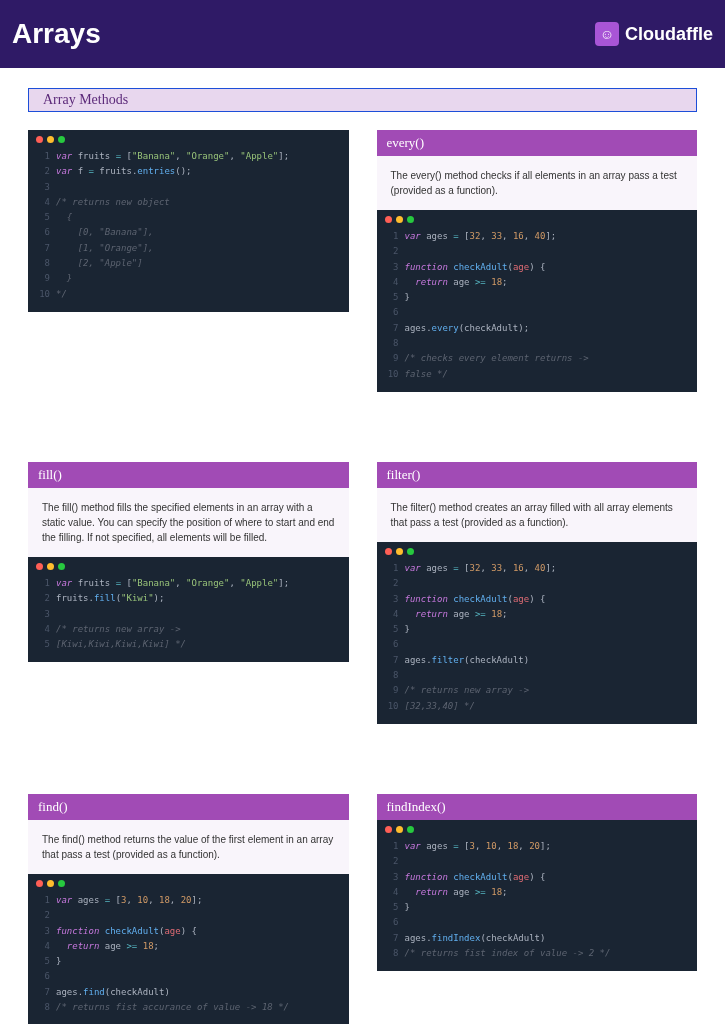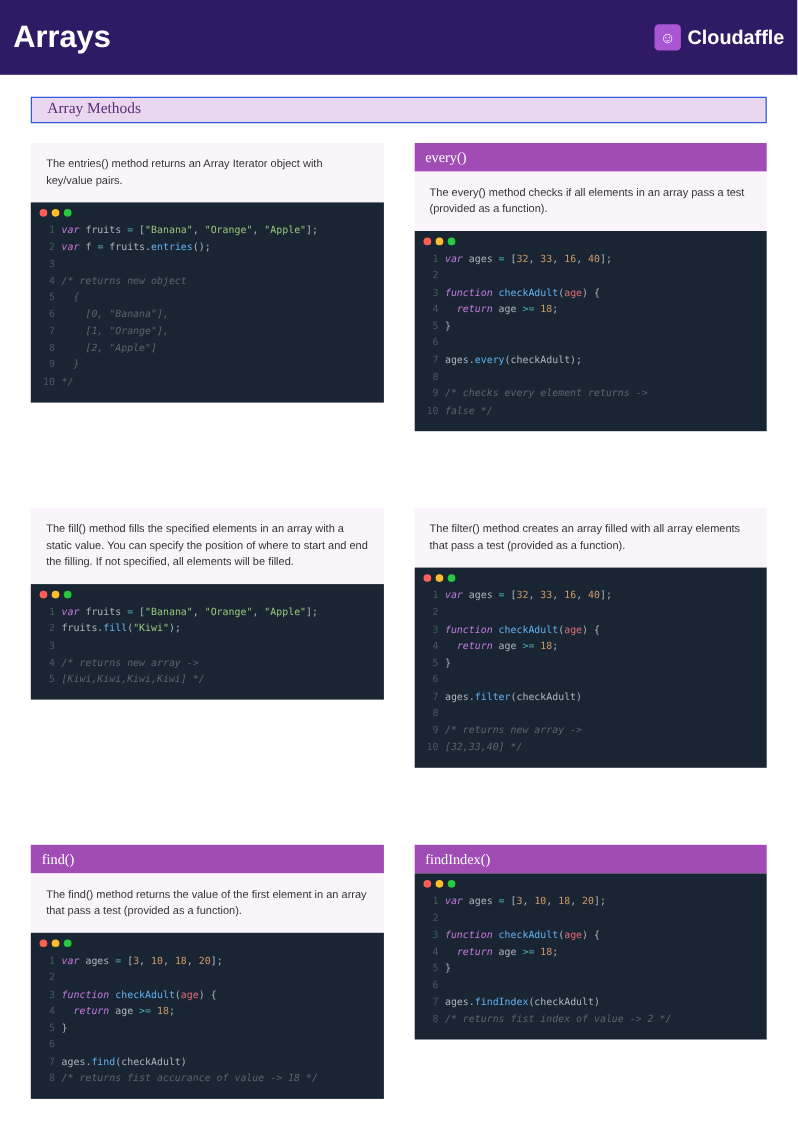--- a/index.html
+++ b/index.html
@@ -85,21 +85,20 @@
   <div class="brand">
     <span class="brand-icon">☺</span>
     <span>Cloudaffle</span>
   </div>
 </div>
 
 <div class="page">
   <div class="section-header">Array Methods</div>
   <div class="grid" id="grid">
       <div class="card">
-        <div class="card-desc">The entries() method returns an Array Iterator object with key/value pairs.</div>
         <div class="code-box">
           <div class="dots">
             <span class="dot r"></span>
             <span class="dot y"></span>
             <span class="dot g"></span>
           </div>
           <div class="code"><div><span class="ln">1</span><span class="kw">var</span><span class="pl"> fruits </span><span class="op">=</span><span class="pl"> [</span><span class="str">"Banana"</span><span class="pl">, </span><span class="str">"Orange"</span><span class="pl">, </span><span class="str">"Apple"</span><span class="pl">];</span></div><div><span class="ln">2</span><span class="kw">var</span><span class="pl"> f </span><span class="op">=</span><span class="pl"> fruits.</span><span class="fn">entries</span><span class="pl">();</span></div><div><span class="ln">3</span></div><div><span class="ln">4</span><span class="cm">/* returns new object</span></div><div><span class="ln">5</span><span class="cm">  {</span></div><div><span class="ln">6</span><span class="cm">    [0, "Banana"],</span></div><div><span class="ln">7</span><span class="cm">    [1, "Orange"],</span></div><div><span class="ln">8</span><span class="cm">    [2, "Apple"]</span></div><div><span class="ln">9</span><span class="cm">  }</span></div><div><span class="ln">10</span><span class="cm">*/</span></div></div>
         </div>
       </div>
       <div class="card">
@@ -109,31 +108,33 @@
           <div class="dots">
             <span class="dot r"></span>
             <span class="dot y"></span>
             <span class="dot g"></span>
           </div>
           <div class="code"><div><span class="ln">1</span><span class="kw">var</span><span class="pl"> ages </span><span class="op">=</span><span class="pl"> [</span><span class="num">32</span><span class="pl">, </span><span class="num">33</span><span class="pl">, </span><span class="num">16</span><span class="pl">, </span><span class="num">40</span><span class="pl">];</span></div><div><span class="ln">2</span></div><div><span class="ln">3</span><span class="kw">function</span><span class="pl"> </span><span class="fn">checkAdult</span><span class="pl">(</span><span class="id">age</span><span class="pl">) {</span></div><div><span class="ln">4</span><span class="pl">  </span><span class="kw">return</span><span class="pl"> age </span><span class="op">&gt;=</span><span class="pl"> </span><span class="num">18</span><span class="pl">;</span></div><div><span class="ln">5</span><span class="pl">}</span></div><div><span class="ln">6</span></div><div><span class="ln">7</span><span class="pl">ages.</span><span class="fn">every</span><span class="pl">(checkAdult);</span></div><div><span class="ln">8</span></div><div><span class="ln">9</span><span class="cm">/* checks every element returns -&gt;</span></div><div><span class="ln">10</span><span class="cm">false */</span></div></div>
         </div>
       </div>
       <div class="row-gap"></div>
       <div class="card">
+        <div class="card-title">fill()</div>
         <div class="card-desc">The fill() method fills the specified elements in an array with a static value. You can specify the position of where to start and end the filling. If not specified, all elements will be filled.</div>
         <div class="code-box">
           <div class="dots">
             <span class="dot r"></span>
             <span class="dot y"></span>
             <span class="dot g"></span>
           </div>
           <div class="code"><div><span class="ln">1</span><span class="kw">var</span><span class="pl"> fruits </span><span class="op">=</span><span class="pl"> [</span><span class="str">"Banana"</span><span class="pl">, </span><span class="str">"Orange"</span><span class="pl">, </span><span class="str">"Apple"</span><span class="pl">];</span></div><div><span class="ln">2</span><span class="pl">fruits.</span><span class="fn">fill</span><span class="pl">(</span><span class="str">"Kiwi"</span><span class="pl">);</span></div><div><span class="ln">3</span></div><div><span class="ln">4</span><span class="cm">/* returns new array -&gt;</span></div><div><span class="ln">5</span><span class="cm">[Kiwi,Kiwi,Kiwi,Kiwi] */</span></div></div>
         </div>
       </div>
       <div class="card">
+        <div class="card-title">filter()</div>
         <div class="card-desc">The filter() method creates an array filled with all array elements that pass a test (provided as a function).</div>
         <div class="code-box">
           <div class="dots">
             <span class="dot r"></span>
             <span class="dot y"></span>
             <span class="dot g"></span>
           </div>
           <div class="code"><div><span class="ln">1</span><span class="kw">var</span><span class="pl"> ages </span><span class="op">=</span><span class="pl"> [</span><span class="num">32</span><span class="pl">, </span><span class="num">33</span><span class="pl">, </span><span class="num">16</span><span class="pl">, </span><span class="num">40</span><span class="pl">];</span></div><div><span class="ln">2</span></div><div><span class="ln">3</span><span class="kw">function</span><span class="pl"> </span><span class="fn">checkAdult</span><span class="pl">(</span><span class="id">age</span><span class="pl">) {</span></div><div><span class="ln">4</span><span class="pl">  </span><span class="kw">return</span><span class="pl"> age </span><span class="op">&gt;=</span><span class="pl"> </span><span class="num">18</span><span class="pl">;</span></div><div><span class="ln">5</span><span class="pl">}</span></div><div><span class="ln">6</span></div><div><span class="ln">7</span><span class="pl">ages.</span><span class="fn">filter</span><span class="pl">(checkAdult)</span></div><div><span class="ln">8</span></div><div><span class="ln">9</span><span class="cm">/* returns new array -&gt;</span></div><div><span class="ln">10</span><span class="cm">[32,33,40] */</span></div></div>
         </div>
       </div>

